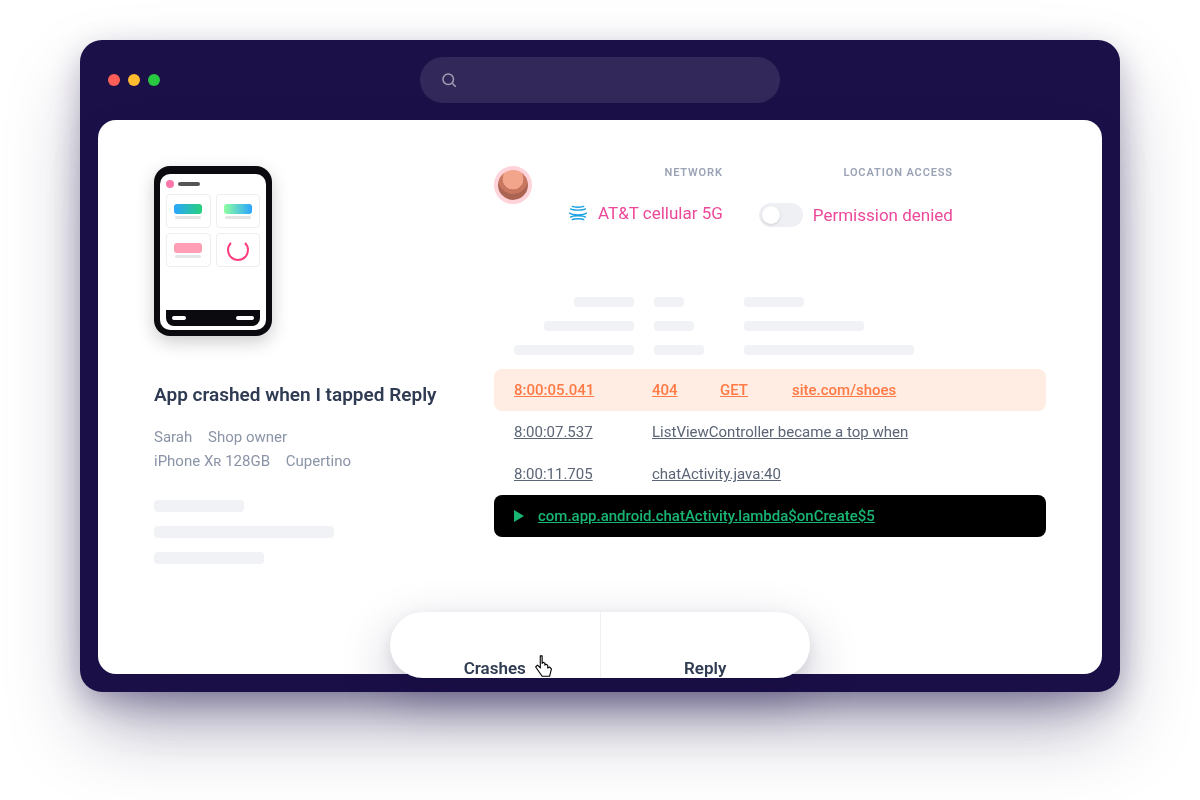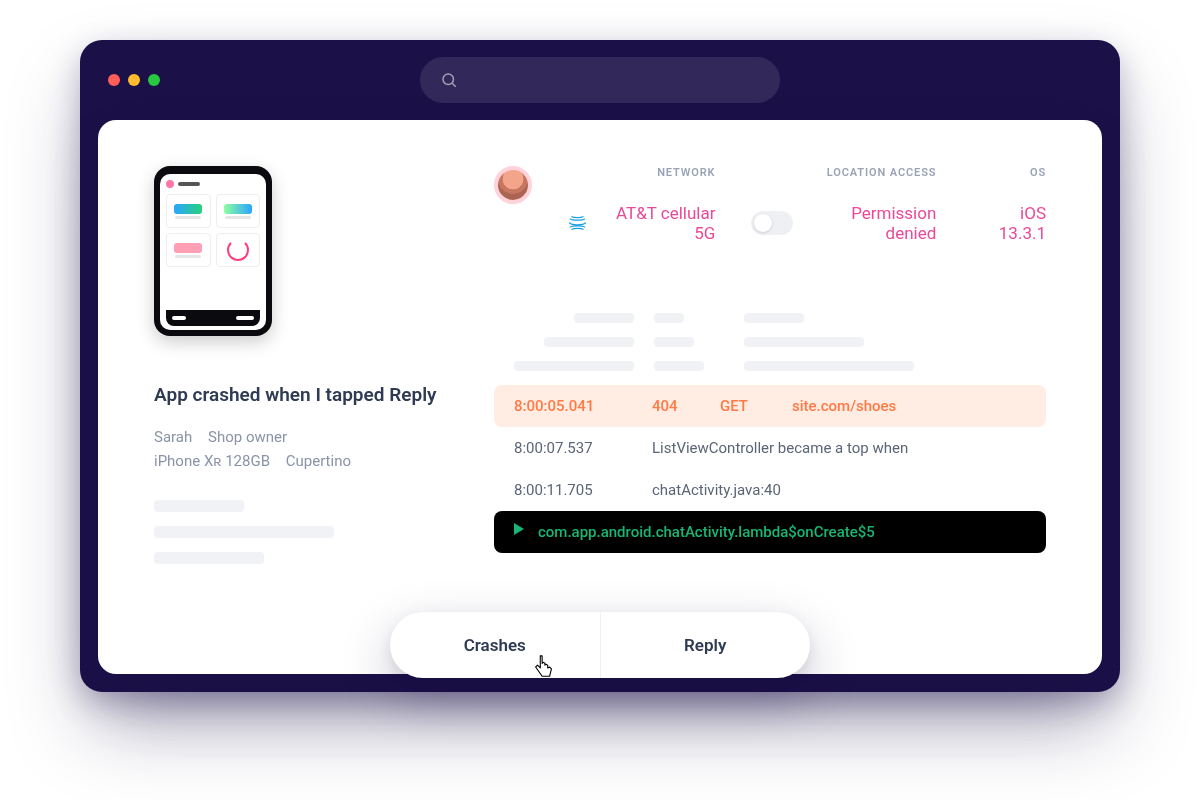--- a/index.html
+++ b/index.html
@@ -85,39 +85,39 @@
   .info-block { display:flex; flex-direction:column; gap:24px;text-align:right; }
   .info-label { font-size:11px; letter-spacing:0.08em; color:#9aa3b5; font-weight:600;}
   .info-value { font-size:17px; color:#ec4899; display:flex; align-items:center; gap:10px; }
   .att-icon { width:20px; height:20px; }
   .toggle { width:44px; height:24px; background:#eef0f4; border-radius:14px; position:relative; }
   .toggle::after { content:""; position:absolute; left:3px; top:3px; width:18px; height:18px; background:#fff; border-radius:50%; box-shadow:0 1px 3px rgba(0,0,0,0.15);}
 
   .log-area { margin-top: 70px; }
   .sk-row { display:flex; gap:20px; margin-bottom:14px; padding:0 20px;}
   .sk-row .sk { height:10px; }
-  .log-row { display:flex; align-items:flex-start; gap:28px; padding:12px 20px; font-size:15px; border-radius:8px; }
+  .log-row { display:flex; align-items:center; gap:28px; padding:12px 20px; font-size:15px; border-radius:8px;text-decoration:underline; }
   .log-row.error { background:#ffece3; color:#ff7a45; font-weight:500;}
   .log-row.normal { color:#5b6576; }
   .log-row .col-time { width:110px; font-variant-numeric: tabular-nums;}
   .log-row .col-code { width:40px;}
   .log-row .col-method { width:44px;}
   .log-row .col-msg { flex:1;}
   .log-row.stack { background:#000000; color:#18b573; font-weight:500; gap:14px;}
   .play { width:0; height:0; border-left:10px solid #18b573; border-top:6px solid transparent; border-bottom:6px solid transparent;}
 
   
   .tabs {
     position:absolute; left:50%; transform:translateX(-50%);
     bottom:-4px; width:420px; height:66px;
     background:#fff; border-radius:34px;
     box-shadow: 0 20px 50px rgba(27,16,71,0.25), 0 4px 14px rgba(0,0,0,0.08);
     display:flex;
   }
-  .tab { flex:1; display:flex; align-items:center; justify-content:center; font-size:17px; font-weight:600; color:#2f3b52; cursor:pointer; position:relative;}
+  .tab { flex:1; display:flex; align-items:flex-end; justify-content:center; font-size:17px; font-weight:600; color:#2f3b52; cursor:pointer; position:relative;}
   .tab + .tab { border-left:1px solid #eef0f4;}
   .cursor-hand { position:absolute; left:calc(50% - 68px); bottom:-6px; }
   .cursor-hand svg { width:24px; height:26px; }
 
 </style>
 </head>
 <body>
 
 <div class="stage">
   <div class="browser">
@@ -203,26 +203,20 @@
             </div>
 
             <div class="info-block">
               <div class="info-label">LOCATION ACCESS</div>
               <div class="info-value">
                 <div class="toggle"></div>
                 <span>Permission denied</span>
               </div>
             </div>
 
-            <div class="info-block">
-              <div class="info-label">OS</div>
-              <div class="info-value">
-                <span>iOS 13.3.1</span>
-              </div>
-            </div>
           </div>
 
           <div class="log-area">
             <div class="sk-row">
                 <div class="sk" style="width:60px;margin-left:60px;"></div>
                 <div class="sk" style="width:30px;"></div>
                 <div class="sk" style="width:60px;margin-left:40px;"></div>
               </div>
             <div class="sk-row">
                 <div class="sk" style="width:90px;margin-left:30px;"></div>

